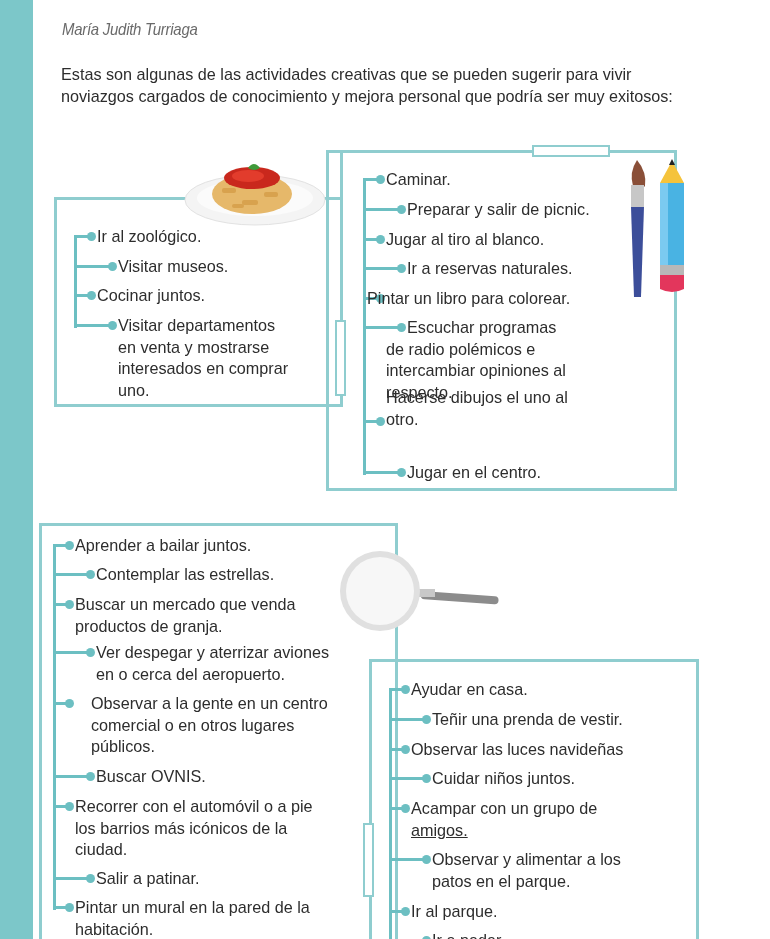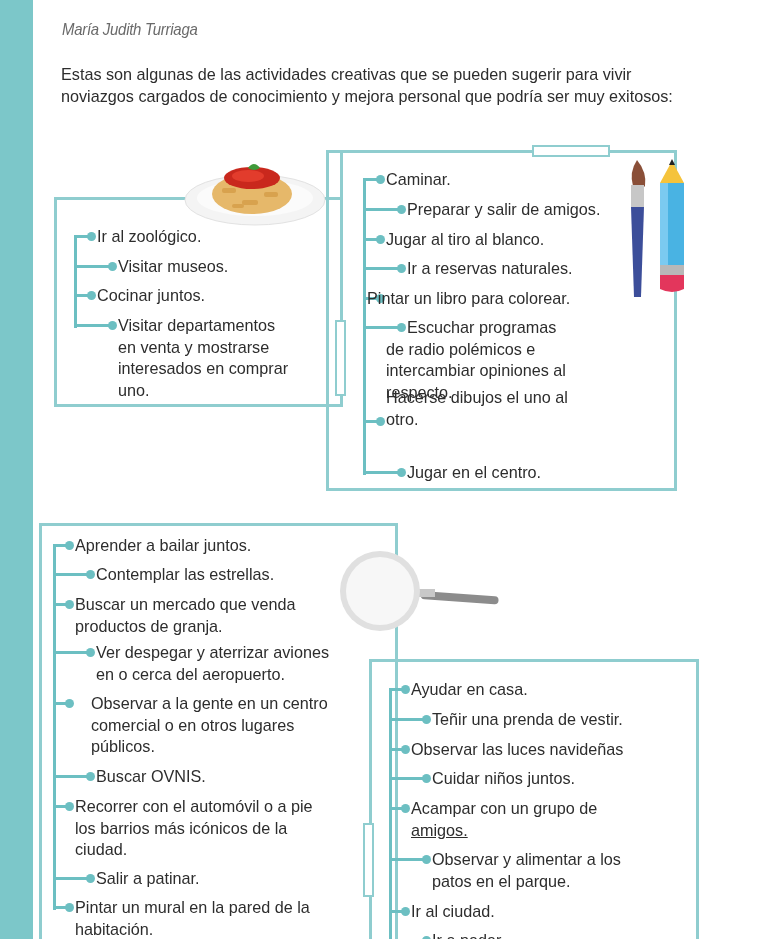--- a/index.html
+++ b/index.html
@@ -122,21 +122,21 @@
     </div>
     <div class="vline" style="left: 363px; top: 179px; height: 296px;"></div>
     <div class="hline" style="left: 363px; top: 178px; width: 17px;"></div>
     <div class="dot" style="left: 376px; top: 175px;"></div>
     <div class="item" style="left: 386px; top: 169px;">
       <div>Caminar.</div>
     </div>
     <div class="hline" style="left: 363px; top: 208px; width: 38px;"></div>
     <div class="dot" style="left: 397px; top: 205px;"></div>
     <div class="item" style="left: 407px; top: 199px;">
-      <div>Preparar y salir de amigos.</div>
+      <div>Preparar y salir de picnic.</div>
     </div>
     <div class="hline" style="left: 363px; top: 238px; width: 17px;"></div>
     <div class="dot" style="left: 376px; top: 235px;"></div>
     <div class="item" style="left: 386px; top: 229px;">
       <div>Jugar al tiro al blanco.</div>
     </div>
     <div class="hline" style="left: 363px; top: 267px; width: 38px;"></div>
     <div class="dot" style="left: 397px; top: 264px;"></div>
     <div class="item" style="left: 407px; top: 258px;">
       <div>Ir a reservas naturales.</div>
@@ -247,19 +247,19 @@
     </div>
     <div class="hline" style="left: 389px; top: 858px; width: 37px;"></div>
     <div class="dot" style="left: 422px; top: 855px;"></div>
     <div class="item" style="left: 432px; top: 849px;">
       <div>Observar y alimentar a los</div>
       <div>patos en el parque.</div>
     </div>
     <div class="hline" style="left: 389px; top: 910px; width: 16px;"></div>
     <div class="dot" style="left: 401px; top: 907px;"></div>
     <div class="item" style="left: 411px; top: 901px;">
-      <div>Ir al ciudad.</div>
+      <div>Ir al parque.</div>
     </div>
     <div class="dot" style="left: 422px; top: 936px;"></div>
     <div class="item" style="left: 432px; top: 930px;">
       <div>Ir a nadar.</div>
     </div>
   </div>
 
 </body></html>

